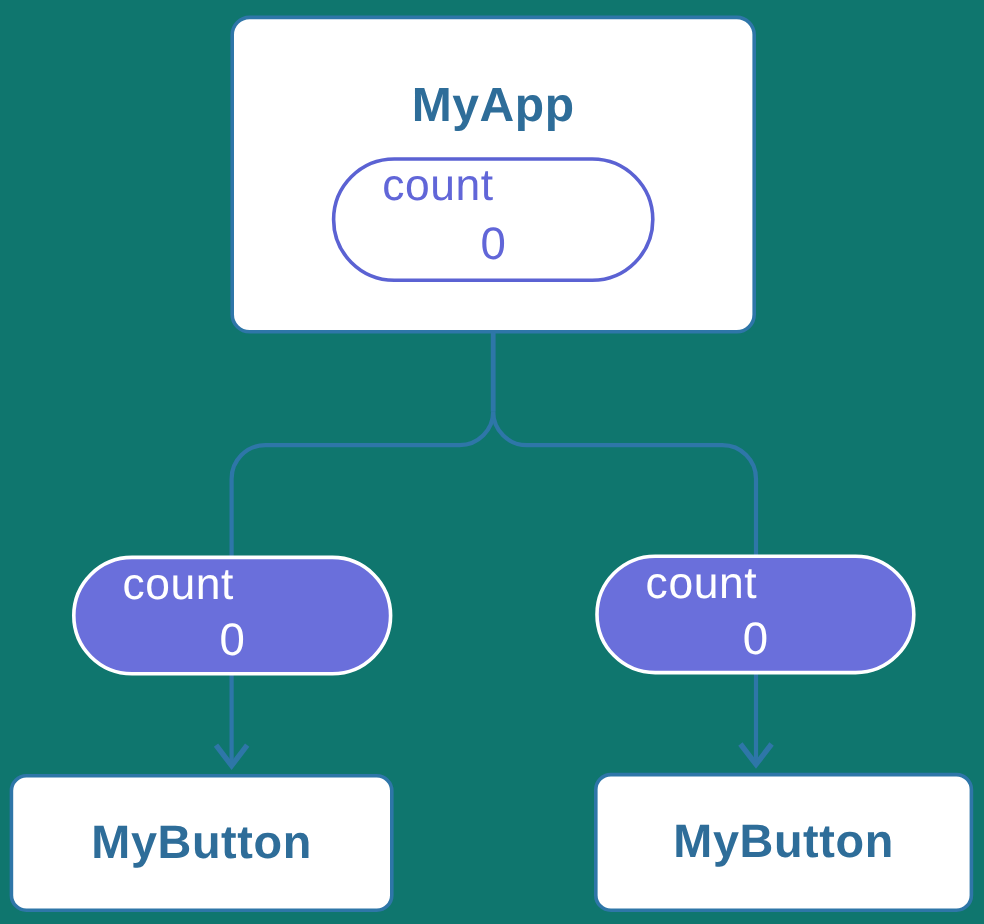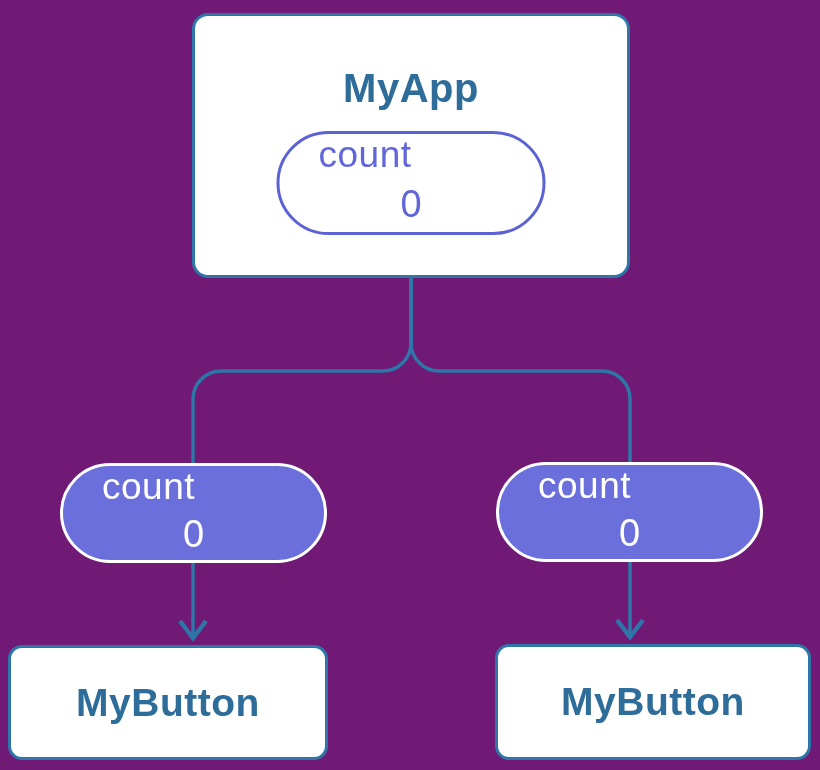--- a/index.html
+++ b/index.html
@@ -1,20 +1,20 @@
 <!DOCTYPE html>
 <html><head>
 <meta charset="utf-8">
 <style>
   html, body { margin: 0; padding: 0; background: #3a4a50; }
   .stage {
     position: relative;
     width: 820px;
     height: 770px;
-    background: #701a75;
+    background: #0f766e;
     overflow: hidden;
     font-family: "Liberation Sans", "DejaVu Sans", sans-serif;
   }
   .connectors {
     position: absolute;
     left: 0; top: 0;
     width: 820px; height: 770px;
     pointer-events: none;
   }
   .node {

